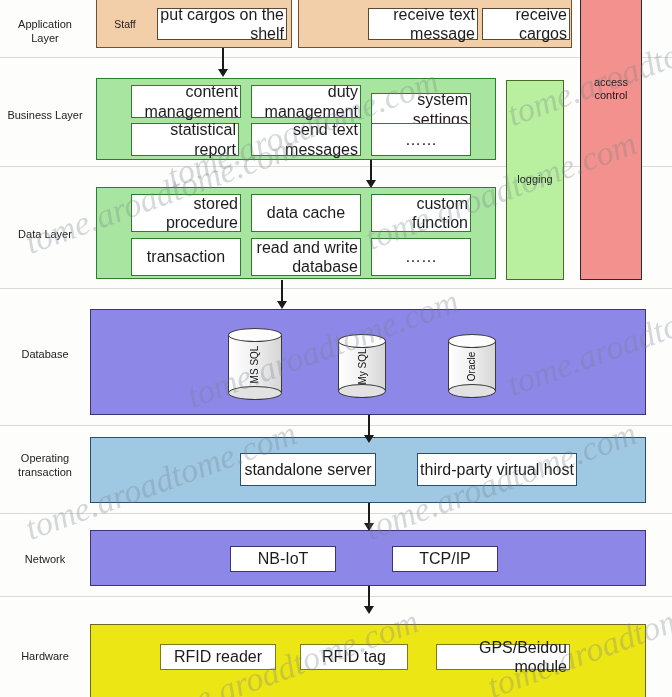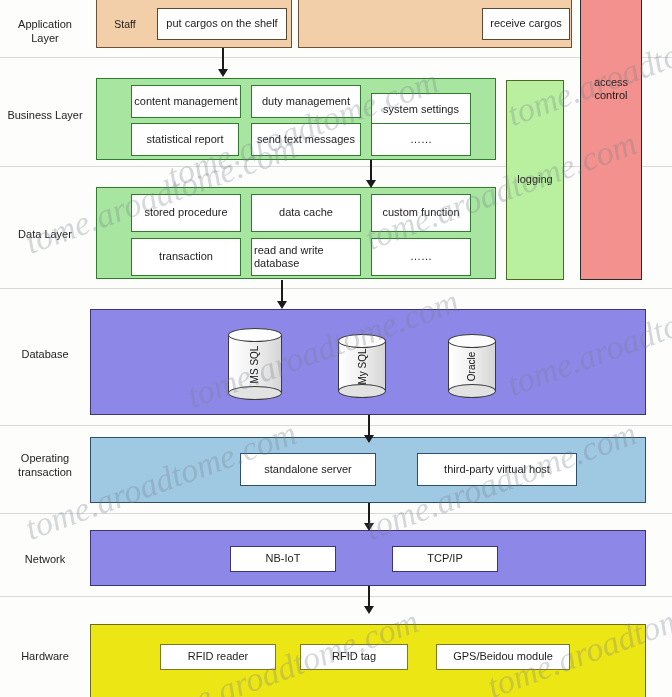--- a/index.html
+++ b/index.html
@@ -54,22 +54,22 @@
 
   
   .node {
     position: absolute;
     box-sizing: border-box;
     background: #ffffff;
     border: 1.3px solid #5a4a34;
     display: flex;
     align-items: center;
     justify-content: center;
-    text-align: left;
-    font-size: 11px;
+    text-align: right;
+    font-size: 16px;
     color: #1c1c1c;
     line-height: 1.2;
     padding: 1px 2px;
     z-index: 4;
   }
   .node-green  { border-color: #2f7c2f; }
   .node-blue   { border-color: #2e4f6b; margin-left: 40px; }
   .node-purple { border-color: #3b3577; }
   .node-yellow { border-color: #7a7a1e; }
 
@@ -203,20 +203,23 @@
 
   <div class="band band-app" style="left:96px; top:-14px; width:196px; height:62px;"></div>
   <div class="actor" style="left:99px; top:8px; width:52px; height:32px;">
     <span>Staff</span>
   </div>
   <div class="node" style="left:157px; top:8px; width:130px; height:32px;">
     <span>put cargos on the shelf</span>
   </div>
 
   <div class="band band-app" style="left:298px; top:-14px; width:274px; height:62px;"></div>
+  <div class="node" style="left:368px; top:8px; width:110px; height:32px;">
+    <span>receive text message</span>
+  </div>
   <div class="node" style="left:482px; top:8px; width:88px; height:32px;">
     <span>receive cargos</span>
   </div>
 
   <div class="arrow-line" style="left:222px; top:48px; height:23px;"></div>
   <div class="arrow-head" style="left:218px; top:69px;"></div>
 
   <div class="band band-green" style="left:96px; top:78px; width:400px; height:82px;"></div>
   <div class="node node-green" style="left:131px; top:85px; width:110px; height:33px;">
     <span>content management</span>

